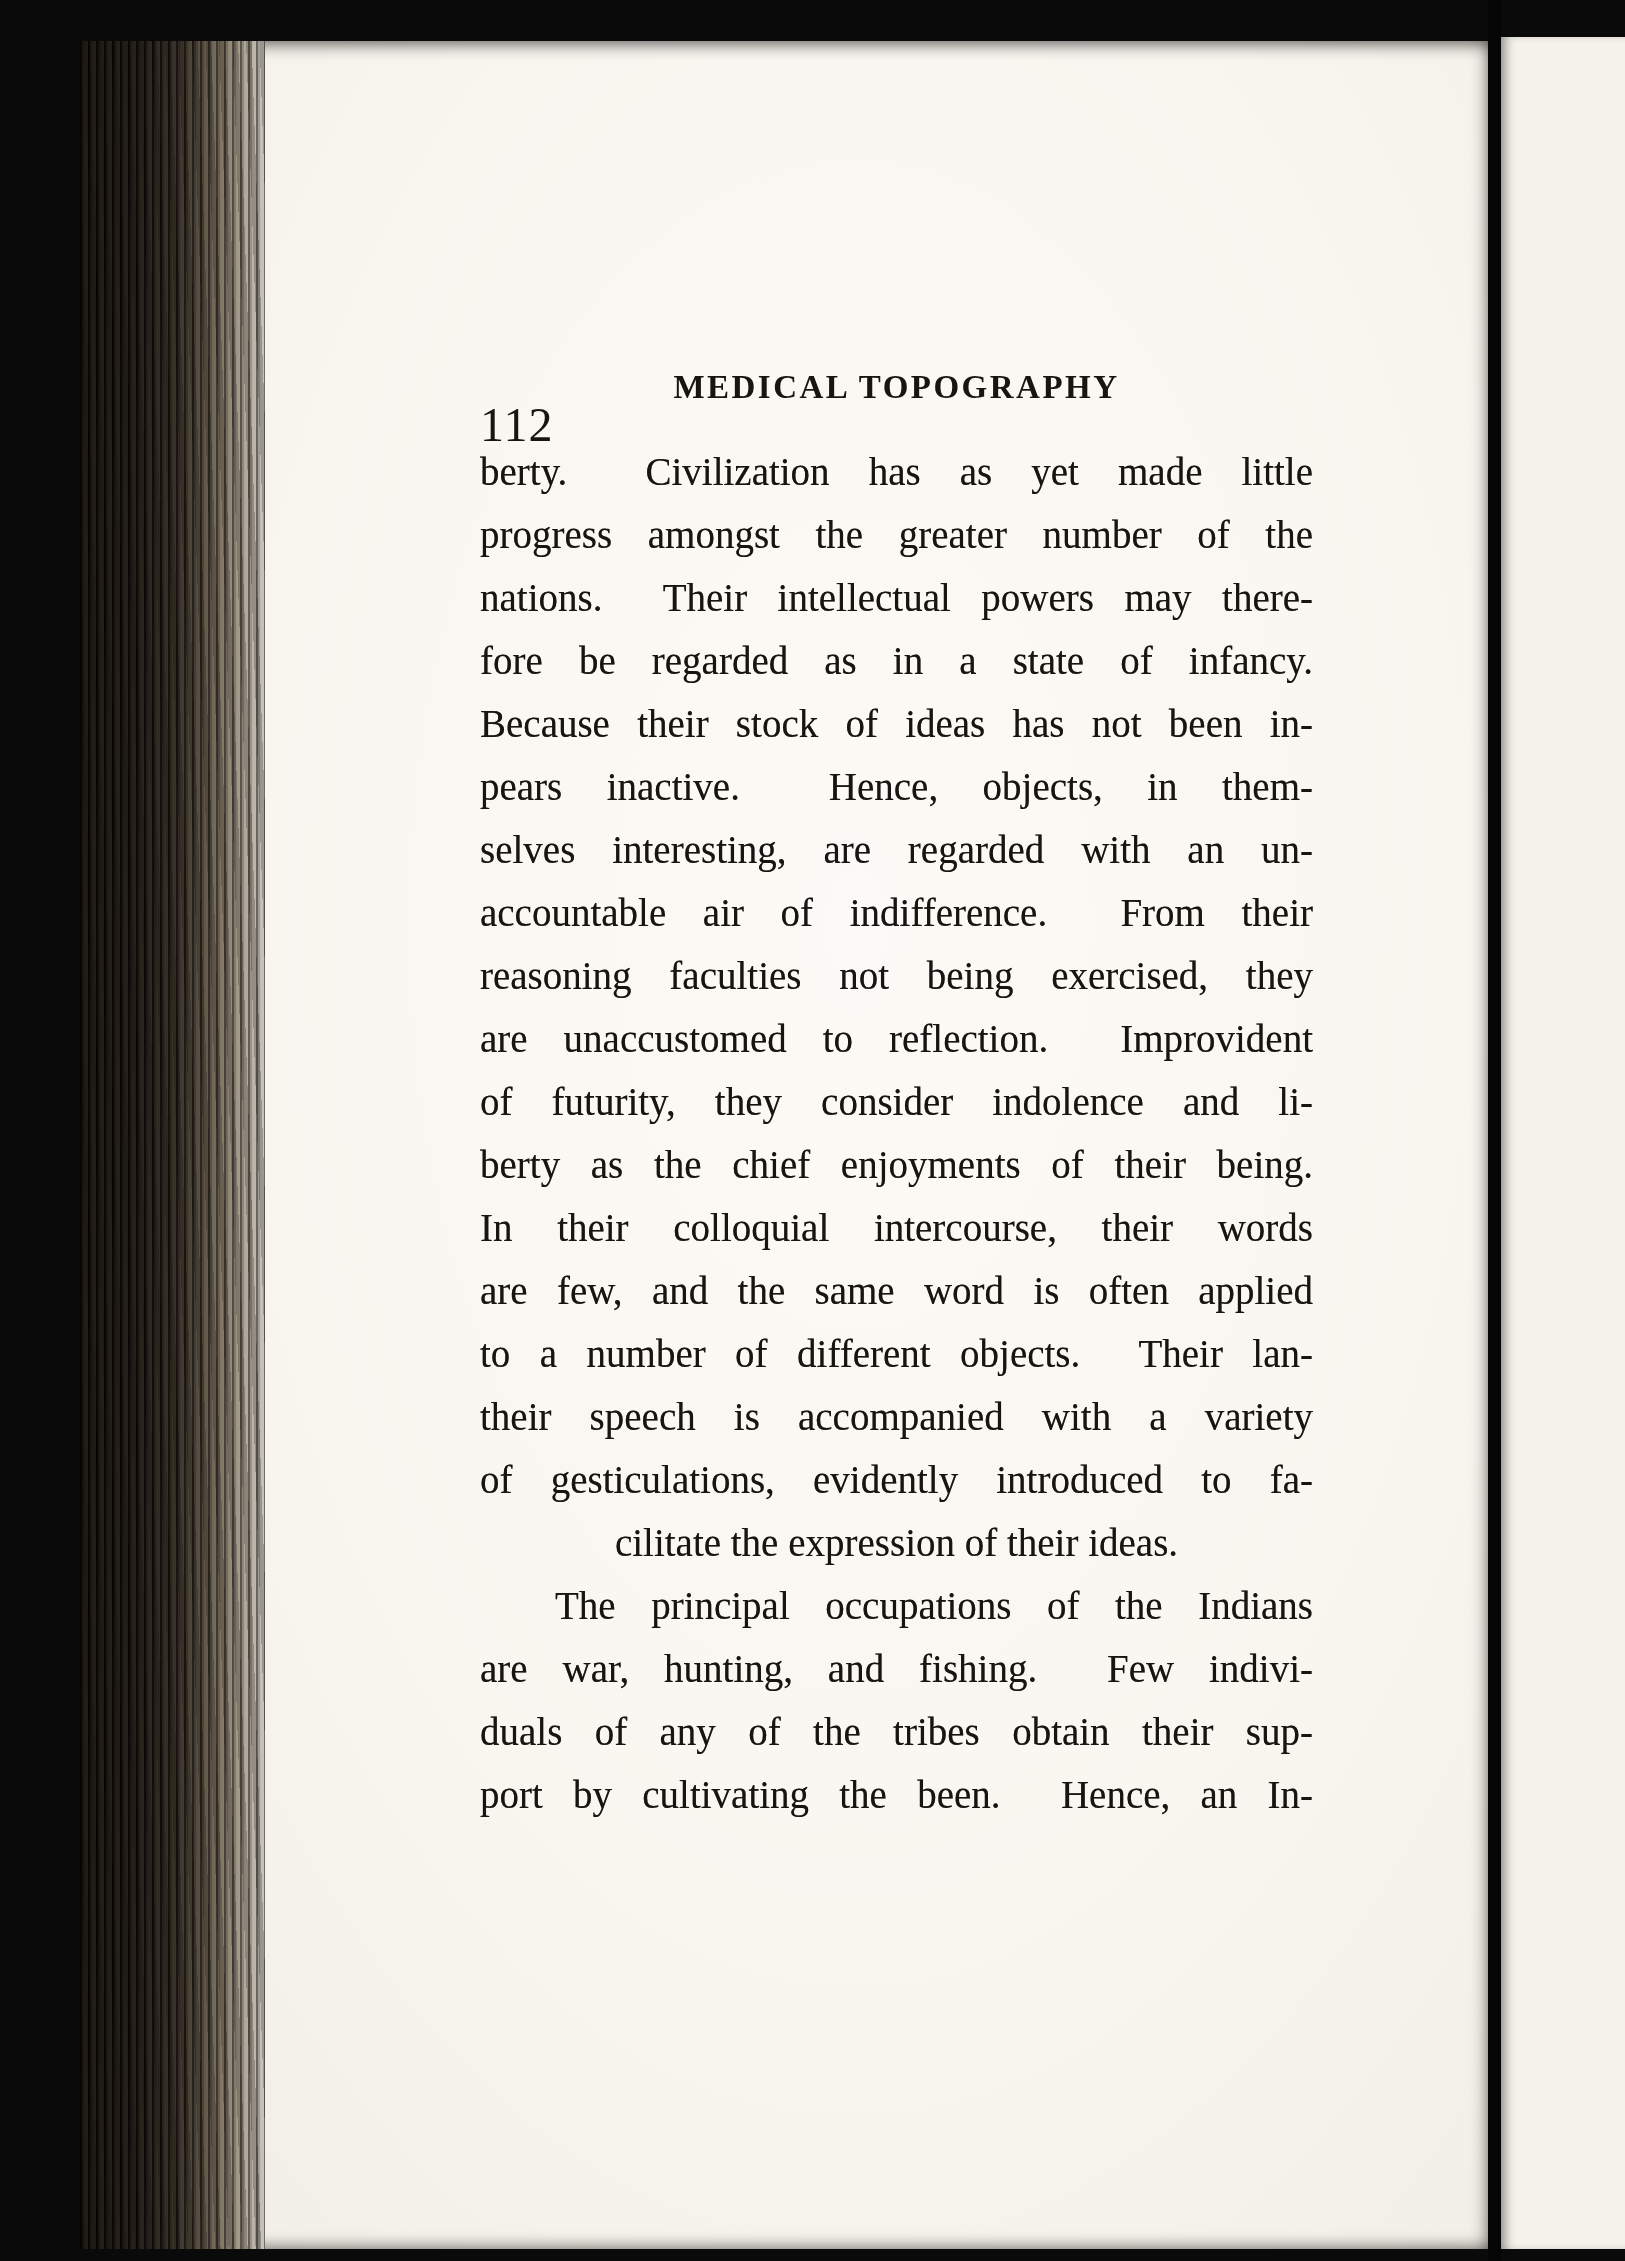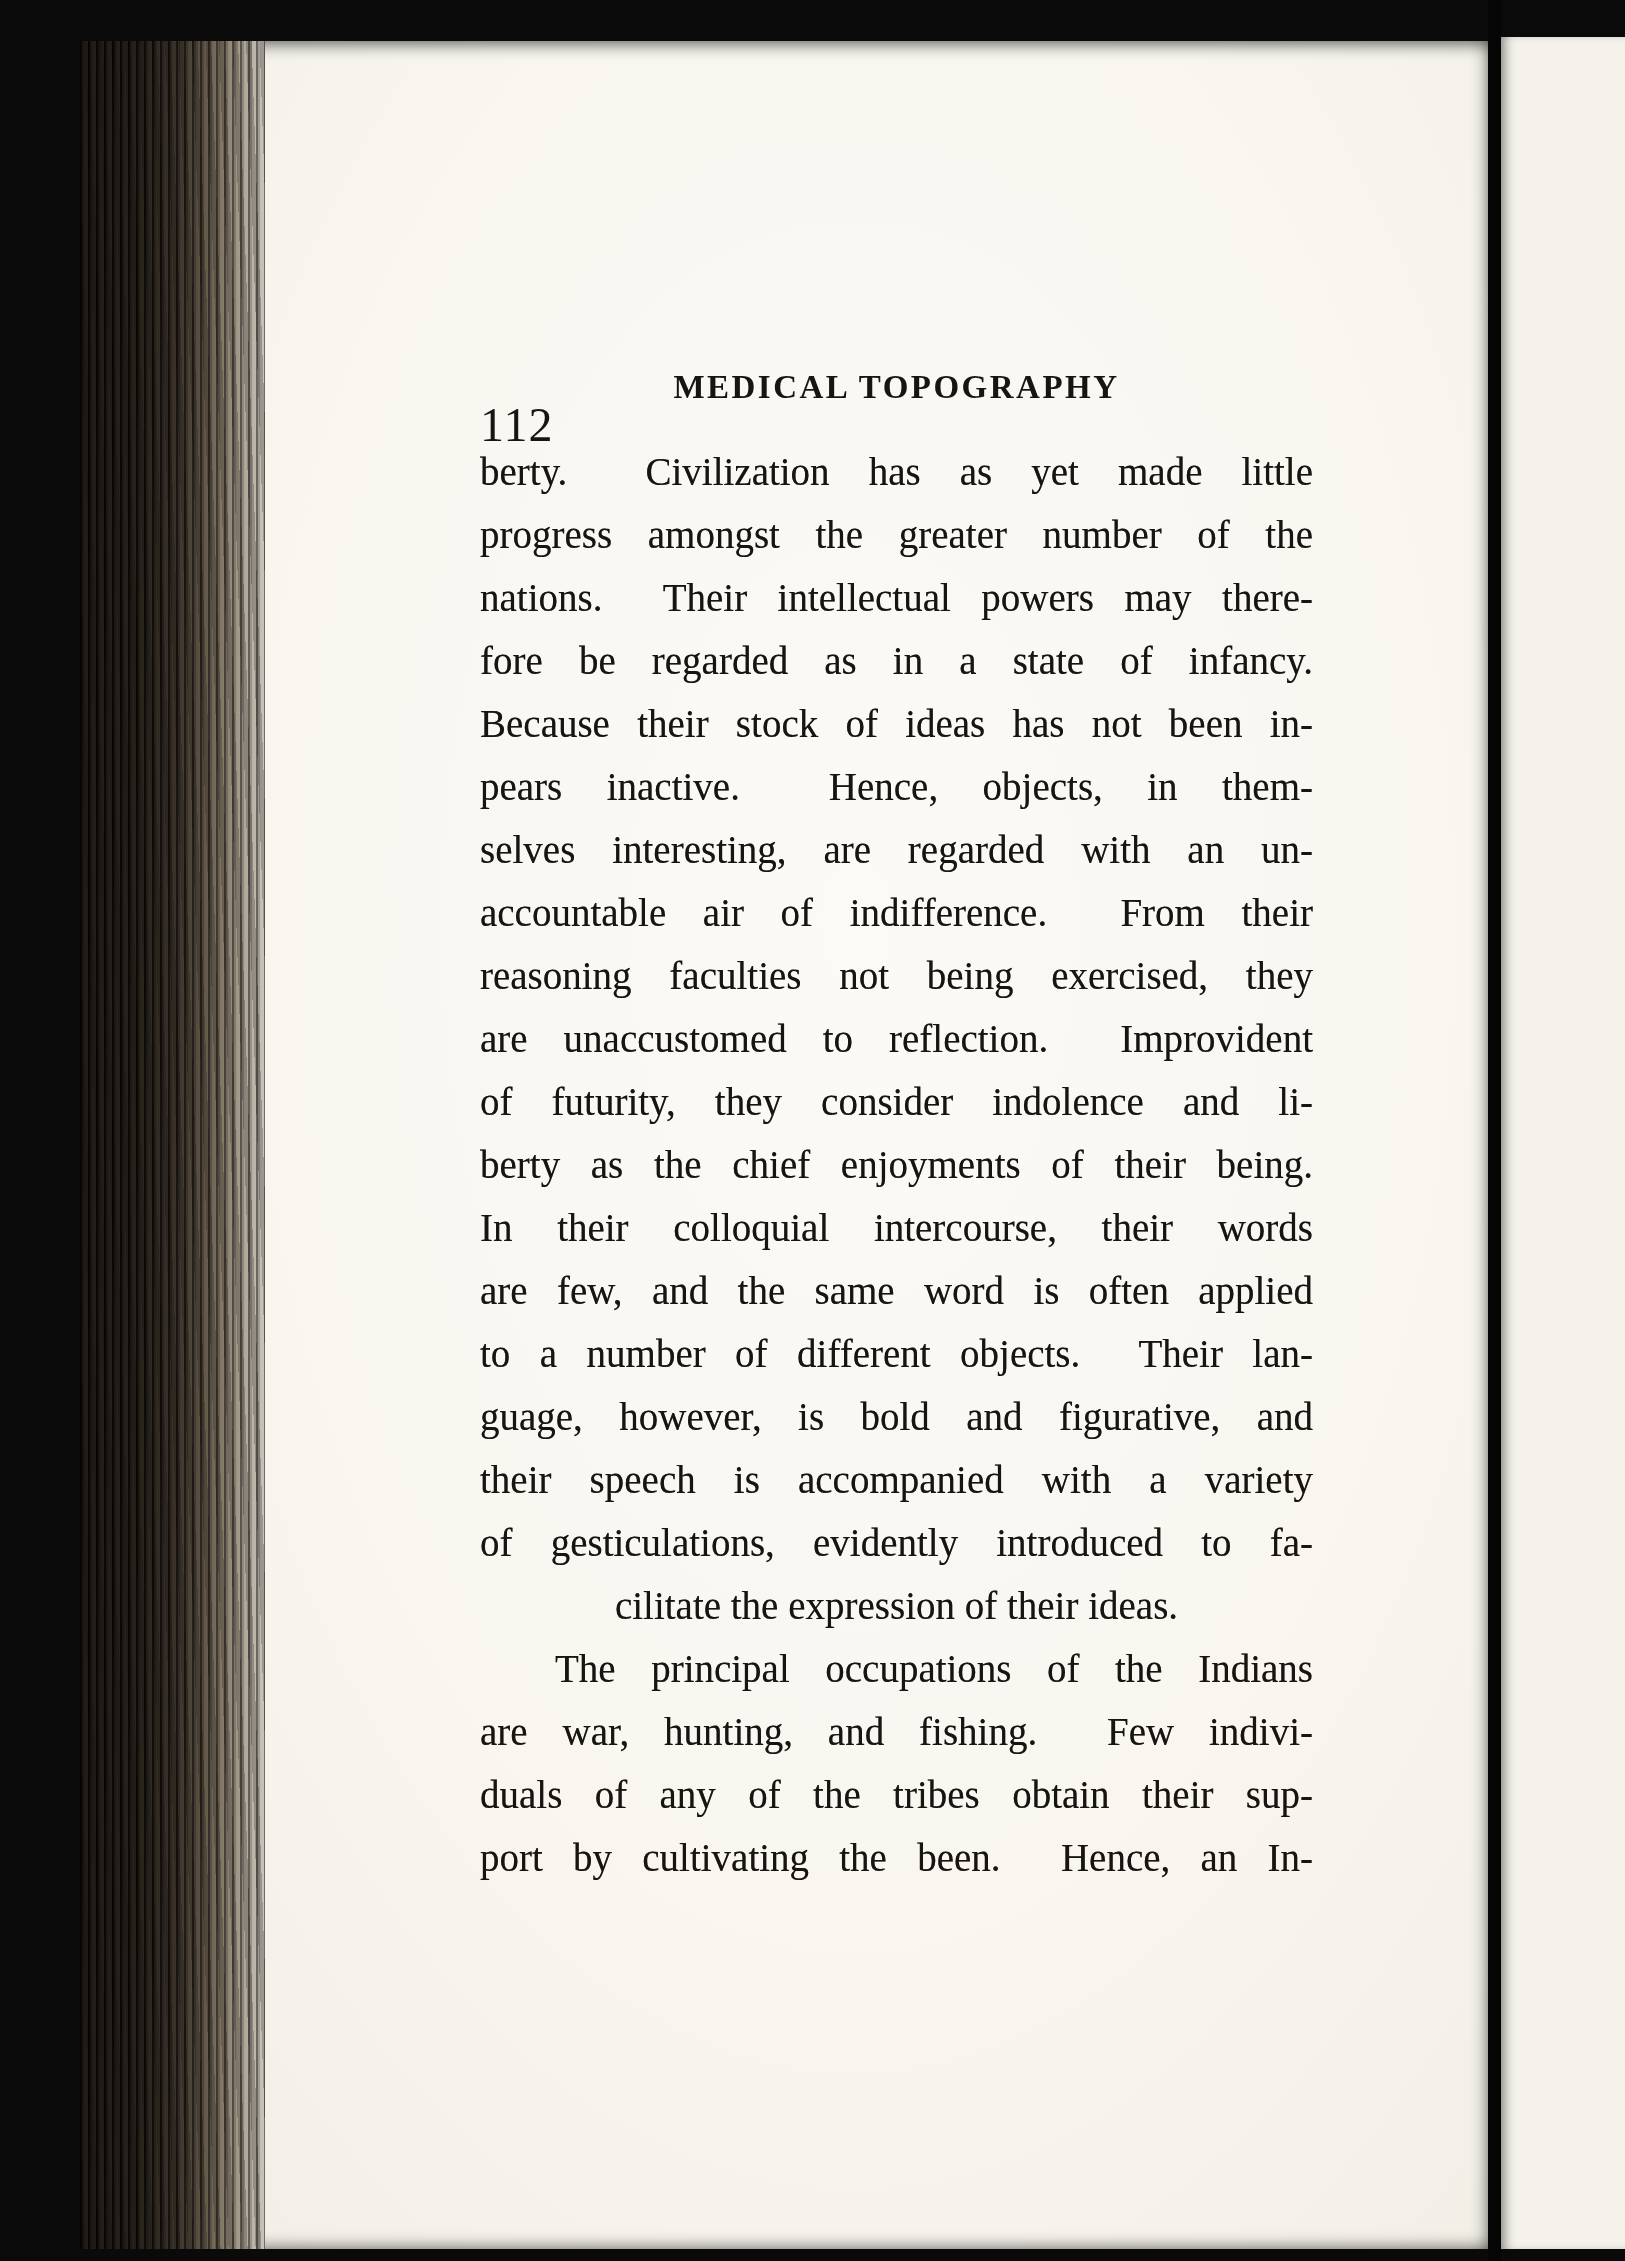--- a/index.html
+++ b/index.html
@@ -139,21 +139,20 @@
         <div class="line just">pears inactive.  Hence, objects, in them-</div>
         <div class="line just">selves interesting, are regarded with an un-</div>
         <div class="line just">accountable air of indifference.  From their</div>
         <div class="line just">reasoning faculties not being exercised, they</div>
         <div class="line just">are unaccustomed to reflection.  Improvident</div>
         <div class="line just">of futurity, they consider indolence and li-</div>
         <div class="line just">berty as the chief enjoyments of their being.</div>
         <div class="line just">In their colloquial intercourse, their words</div>
         <div class="line just">are few, and the same word is often applied</div>
         <div class="line just">to a number of different objects.  Their lan-</div>
-        <div class="line just">guage, however, is bold and figurative, and</div>
         <div class="line just">their speech is accompanied with a variety</div>
         <div class="line just">of gesticulations, evidently introduced to fa-</div>
         <div class="line">cilitate the expression of their ideas.</div>
         <div class="line just indent">The principal occupations of the Indians</div>
         <div class="line just">are war, hunting, and fishing.  Few indivi-</div>
         <div class="line just">duals of any of the tribes obtain their sup-</div>
         <div class="line just">port by cultivating the been.  Hence, an In-</div>
       </div>
   </div>
 

